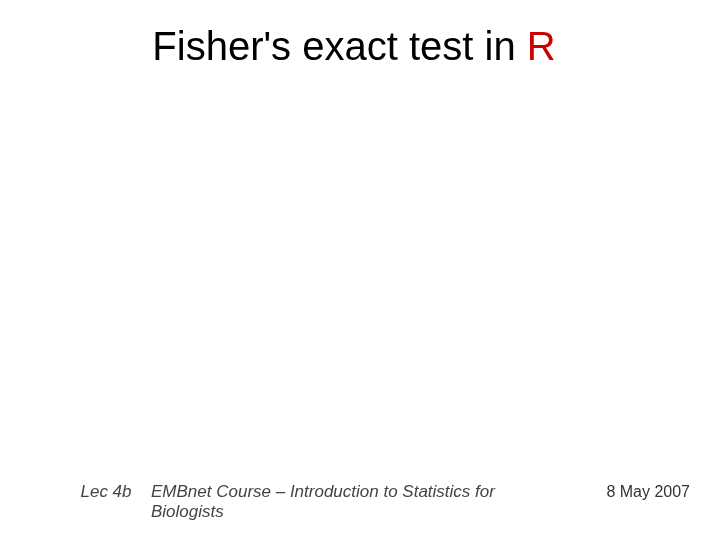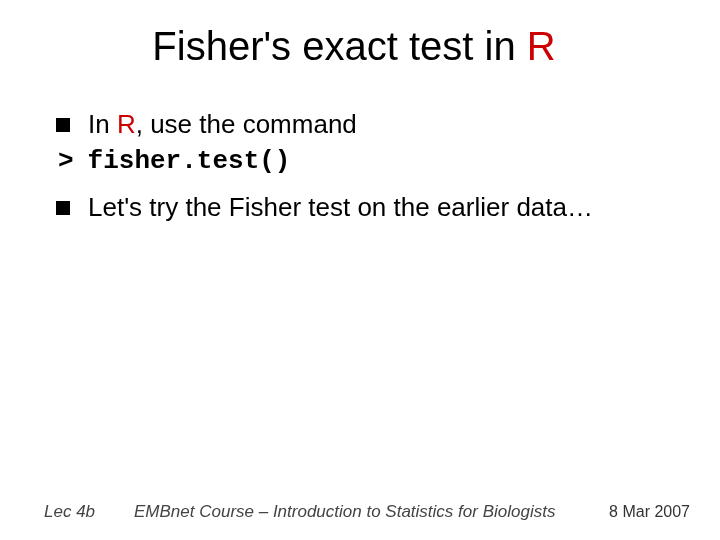--- a/index.html
+++ b/index.html
@@ -84,52 +84,32 @@
     justify-content: space-between;
     font-family: "Comic Sans MS", "Comic Sans", cursive, sans-serif;
     font-size: 17px;
     font-style: italic;
     color: #444;
   }
   .footer .center {
     flex: 1 1 auto;
     text-align: left;
   }
-  .footer .left { flex: 0 0 auto; width: 90px; text-align: left; }
+  .footer .left { flex: 0 0 auto; width: 90px; text-align: center; margin-left: 17px; }
   .footer .right { flex: 0 0 auto; width: 120px; text-align: right; font-style: normal; color: #333; font-family: Arial, sans-serif; font-size: 16px; }
 </style>
 </head>
 <body>
 
 <div class="slide">
 
   <div class="title">
     <span>Fisher's exact test in </span><span class="r-red">R</span>
   </div>
 
-  <div class="body-area">
-
-    <div class="bullet-row">
-      <div class="bullet-mark"></div>
-      <div class="bullet-text">
-        <span>In </span><span class="r-red-inline">R</span><span>, use the command</span>
-      </div>
-    </div>
-
-    <div class="code-row">
-      <span class="code-prompt">&gt;</span>
-      <span class="code-text">fisher.test()</span>
-    </div>
-
-    <div class="bullet-row">
-      <div class="bullet-mark"></div>
-      <div class="bullet-text">Let's try the Fisher test on the earlier data…</div>
-    </div>
-
-  </div>
 
   <div class="footer">
     <div class="left">Lec 4b</div>
     <div class="center">EMBnet Course – Introduction to Statistics for Biologists</div>
-    <div class="right">8 Mar 2007</div>
+    <div class="right">8 May 2007</div>
   </div>
 
 </div>
 
 </body></html>

